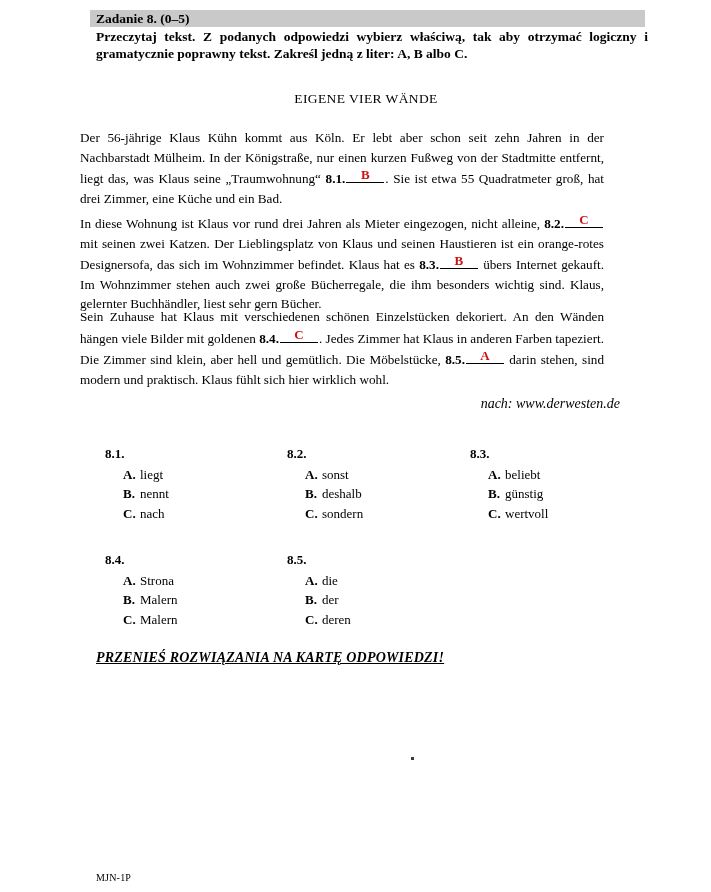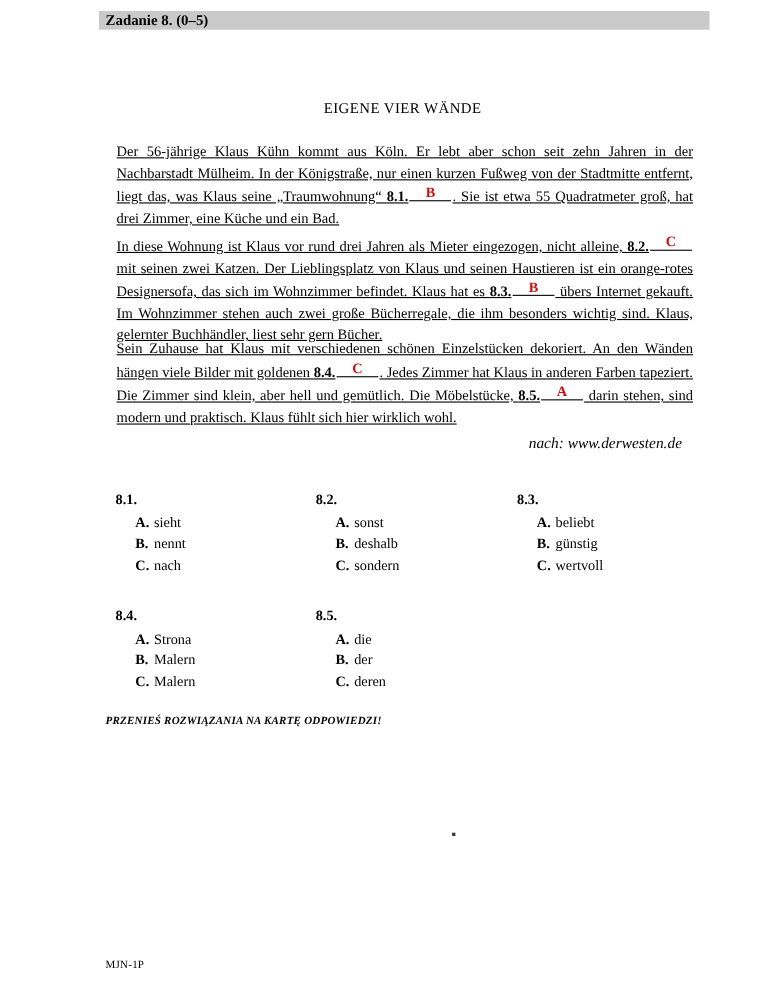--- a/index.html
+++ b/index.html
@@ -58,27 +58,26 @@
     left: 96px;
     top: 91px;
     width: 540px;
     text-align: center;
     font-size: 13.5px;
     letter-spacing: 0.4px;
   }
   
   .para {
     position: absolute;
-    left: 106px;
+    left: 80px;
     width: 524px;
     font-size: 13.2px;
     line-height: 19.6px;
     text-align: justify;
     text-justify: inter-word;
-    text-decoration: underline;
   }
   #para1 { top: 128px; }
   #para2 { top: 212px; }
   #para3 { top: 307px; }
 
   .qnum { font-weight: bold; }
 
   .blank {
     display: inline-block;
     position: relative;
@@ -132,25 +131,26 @@
   #g82 { left: 287px; top: 444px; }
   #g83 { left: 470px; top: 444px; }
   #g84 { left: 105px; top: 550px; }
   #g85 { left: 287px; top: 550px; }
 
   
   .transfer-note {
     position: absolute;
     left: 96px;
     top: 650px;
-    font-size: 10px;
+    font-size: 14px;
     font-weight: bold;
     font-style: italic;
     letter-spacing: 0.2px;
     white-space: nowrap;
+    text-decoration: underline;
   }
   .stray-dot {
     position: absolute;
     left: 411px;
     top: 757px;
     width: 3px;
     height: 3px;
     background: #3a3a3a;
   }
   
@@ -175,40 +175,41 @@
 <body>
 
 <div class="page">
 
   <div class="task-band"></div>
   <div class="task-no">
     <span>Zadanie 8.</span>
     <span class="range">(0–5)</span>
   </div>
 
+  <div class="task-instruction">Przeczytaj tekst. Z podanych odpowiedzi wybierz właściwą, tak aby otrzymać logiczny i gramatycznie poprawny tekst. Zakreśl jedną z liter: A, B albo C.</div>
 
   <div class="text-title">EIGENE VIER WÄNDE</div>
 
   <div class="para" id="para1">
     <span>Der 56-jährige Klaus Kühn kommt aus Köln. Er lebt aber schon seit zehn Jahren in der Nachbarstadt Mülheim. In der Königstraße, nur einen kurzen Fußweg von der Stadtmitte entfernt, liegt das, was Klaus seine „Traumwohnung“ </span><span class="qnum">8.1.</span><span class="blank"><span class="ans">B</span></span><span>. Sie ist etwa 55 Quadratmeter groß, hat drei Zimmer, eine Küche und ein Bad.</span>
   </div>
 
   <div class="para" id="para2">
     <span>In diese Wohnung ist Klaus vor rund drei Jahren als Mieter eingezogen, nicht alleine, </span><span class="qnum">8.2.</span><span class="blank"><span class="ans">C</span></span><span> mit seinen zwei Katzen. Der Lieblingsplatz von Klaus und seinen Haustieren ist ein orange-rotes Designersofa, das sich im Wohnzimmer befindet. Klaus hat es </span><span class="qnum">8.3.</span><span class="blank"><span class="ans">B</span></span><span> übers Internet gekauft. Im Wohnzimmer stehen auch zwei große Bücherregale, die ihm besonders wichtig sind. Klaus, gelernter Buchhändler, liest sehr gern Bücher.</span>
   </div>
 
   <div class="para" id="para3">
     <span>Sein Zuhause hat Klaus mit verschiedenen schönen Einzelstücken dekoriert. An den Wänden hängen viele Bilder mit goldenen </span><span class="qnum">8.4.</span><span class="blank"><span class="ans">C</span></span><span>. Jedes Zimmer hat Klaus in anderen Farben tapeziert. Die Zimmer sind klein, aber hell und gemütlich. Die Möbelstücke, </span><span class="qnum">8.5.</span><span class="blank"><span class="ans">A</span></span><span> darin stehen, sind modern und praktisch. Klaus fühlt sich hier wirklich wohl.</span>
   </div>
 
   <div class="source">nach: www.derwesten.de</div>
 
   <div class="opt-group" id="g81">
     <div class="opt-head">8.1.</div>
-    <div class="opt-row"><span class="opt-letter">A.</span><span>sieht</span></div>
+    <div class="opt-row"><span class="opt-letter">A.</span><span>liegt</span></div>
     <div class="opt-row"><span class="opt-letter">B.</span><span>nennt</span></div>
     <div class="opt-row"><span class="opt-letter">C.</span><span>nach</span></div>
   </div>
 
   <div class="opt-group" id="g82">
     <div class="opt-head">8.2.</div>
     <div class="opt-row"><span class="opt-letter">A.</span><span>sonst</span></div>
     <div class="opt-row"><span class="opt-letter">B.</span><span>deshalb</span></div>
     <div class="opt-row"><span class="opt-letter">C.</span><span>sondern</span></div>
   </div>

